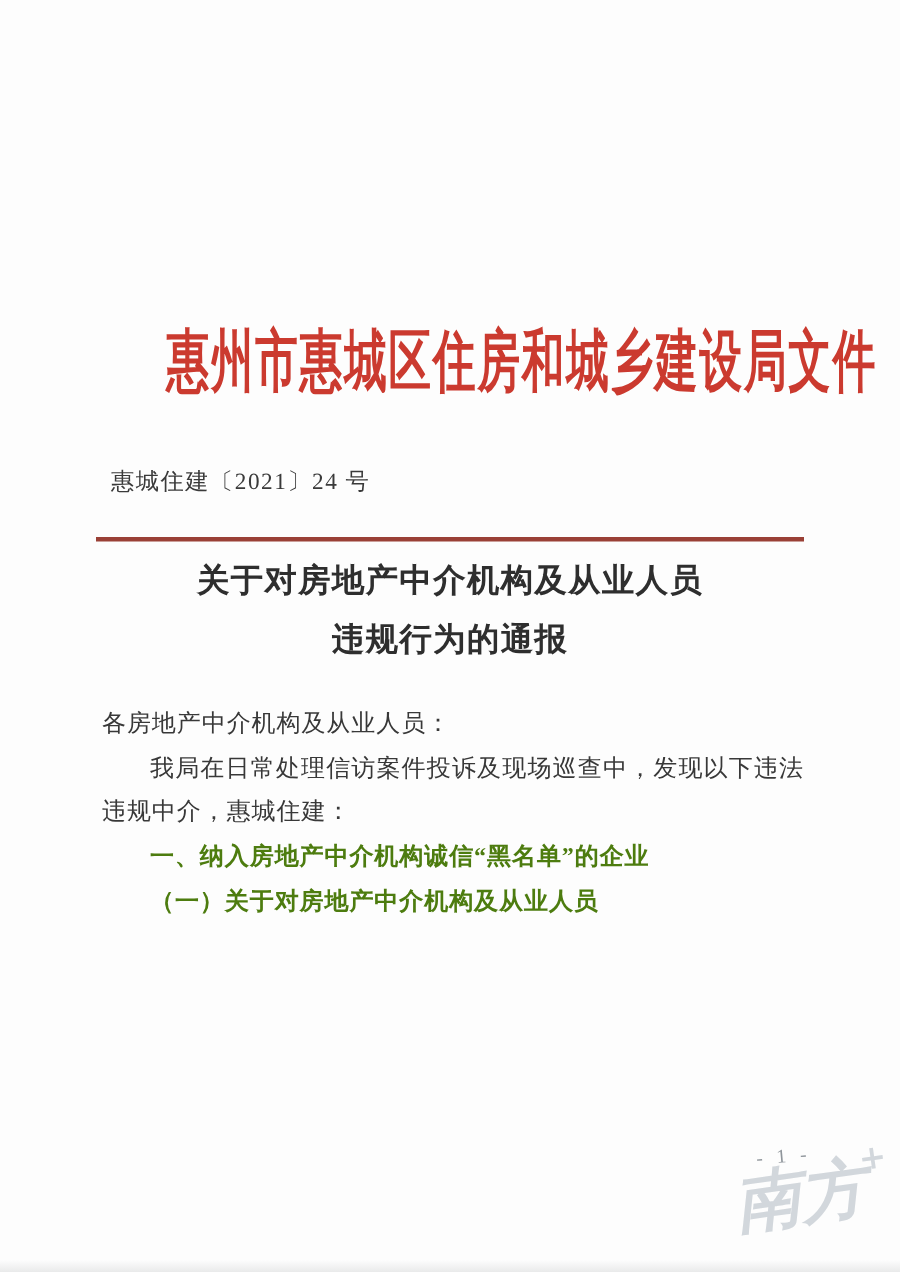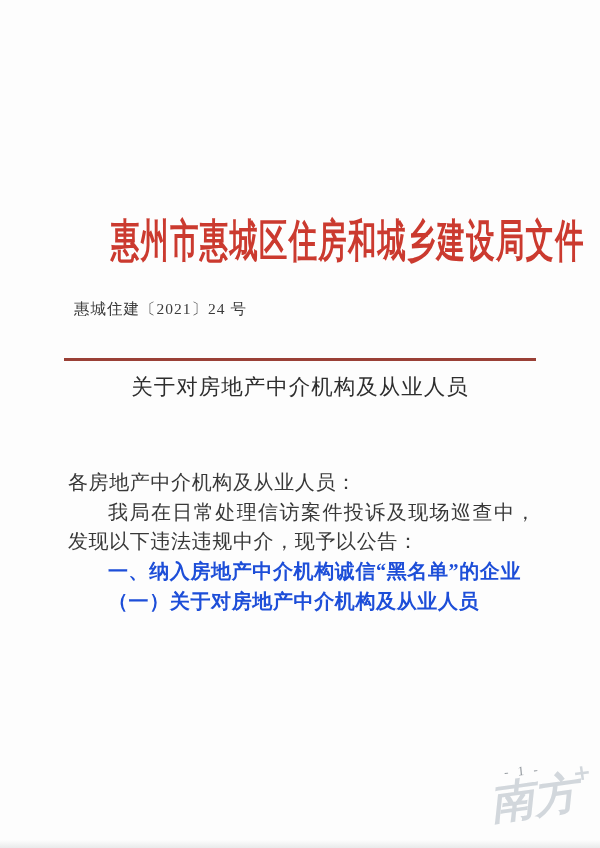--- a/index.html
+++ b/index.html
@@ -32,59 +32,59 @@
     color: #cb3a2f;
     font-size: 45px;
     font-weight: bold;
     letter-spacing: 2px;
     transform: scaleX(0.63);
     font-family: "Liberation Serif", "DejaVu Serif", serif;
   }
 
   .doc-meta {
     position: absolute;
-    top: 299px; left: 74px; right: 60px;
+    top: 311px; left: 74px; right: 60px;
     display: flex;
     justify-content: space-between;
     font-size: 15.5px;
     letter-spacing: 1px;
     color: #3a3a3a;
   }
 
   .red-rule {
     position: absolute;
     top: 358px; left: 64px;
     width: 472px; height: 3px;
     background: #9a4036;
   }
 
   .doc-title {
     position: absolute;
     top: 368px; left: 0; right: 0;
     text-align: center;
     font-size: 21.5px;
-    font-weight: normal;
+    font-weight: bold;
     line-height: 39px;
     letter-spacing: 1px;
     color: #2e2e2e;
   }
 
   .doc-body {
     position: absolute;
     top: 468px; left: 68px;
     width: 468px;
-    font-size: 20px;
+    font-size: 16px;
     letter-spacing: 0.62px;
     line-height: 29.7px;
     text-align: justify;
     color: #383838;
   }
   .doc-body p { margin: 0; }
   .indent { text-indent: 2em; }
-  .bold { font-weight: bold; color: #1d4ed8; }
+  .bold { font-weight: bold; color: #4d7c0f; }
 
   .page-number {
     position: absolute;
     top: 763px; left: 504px;
     font-size: 13px;
     letter-spacing: 3px;
     color: #8f959b;
     transform: rotate(-5deg);
   }
 
@@ -115,25 +115,26 @@
   <h1 class="header-title">惠州市惠城区住房和城乡建设局文件</h1>
 
   <div class="doc-meta">
     <span>惠城住建〔2021〕24 号</span>
   </div>
 
   <div class="red-rule"></div>
 
   <div class="doc-title">
     <div>关于对房地产中介机构及从业人员</div>
+    <div>违规行为的通报</div>
   </div>
 
   <div class="doc-body">
     <p>各房地产中介机构及从业人员：</p>
-    <p class="indent">我局在日常处理信访案件投诉及现场巡查中，发现以下违法违规中介，现予以公告：</p>
+    <p class="indent">我局在日常处理信访案件投诉及现场巡查中，发现以下违法违规中介，惠城住建：</p>
     <p class="indent bold">一、纳入房地产中介机构诚信“黑名单”的企业</p>
     <p class="indent bold">（一）关于对房地产中介机构及从业人员</p>
   </div>
 
   <div class="page-number">- 1 -</div>
 
   <div class="watermark">
     <span>南方</span><span class="plus">+</span>
   </div>
 

